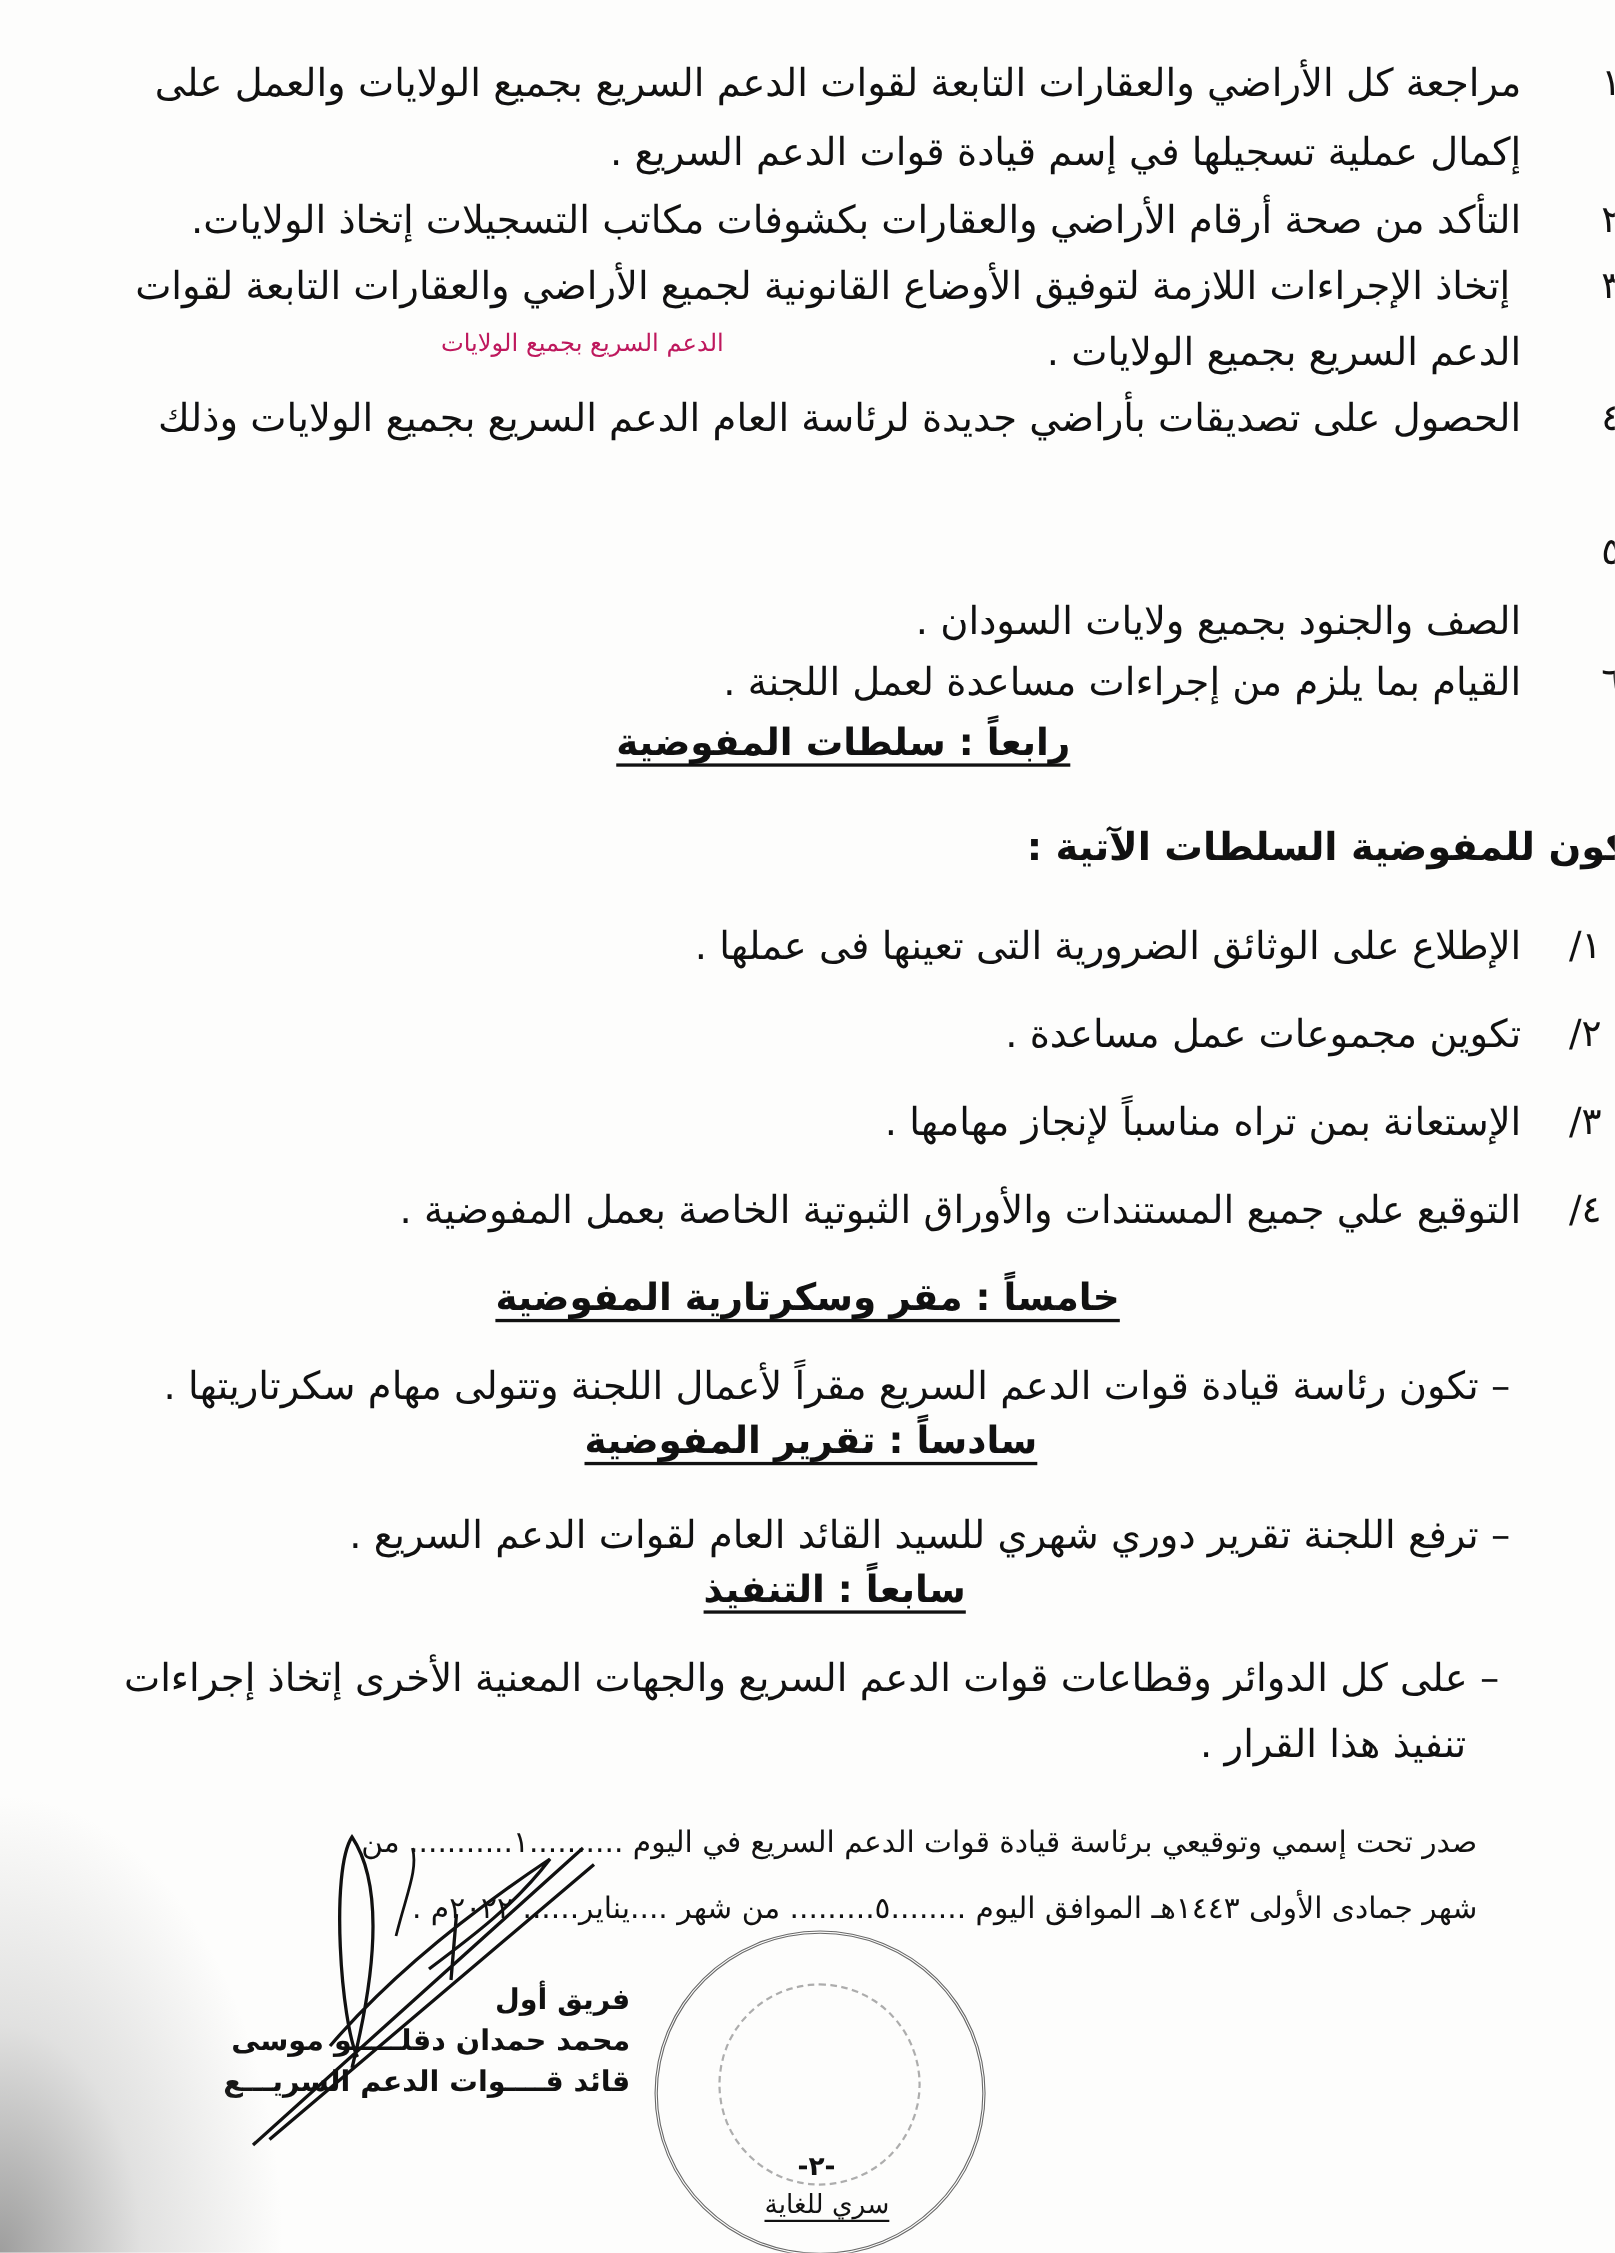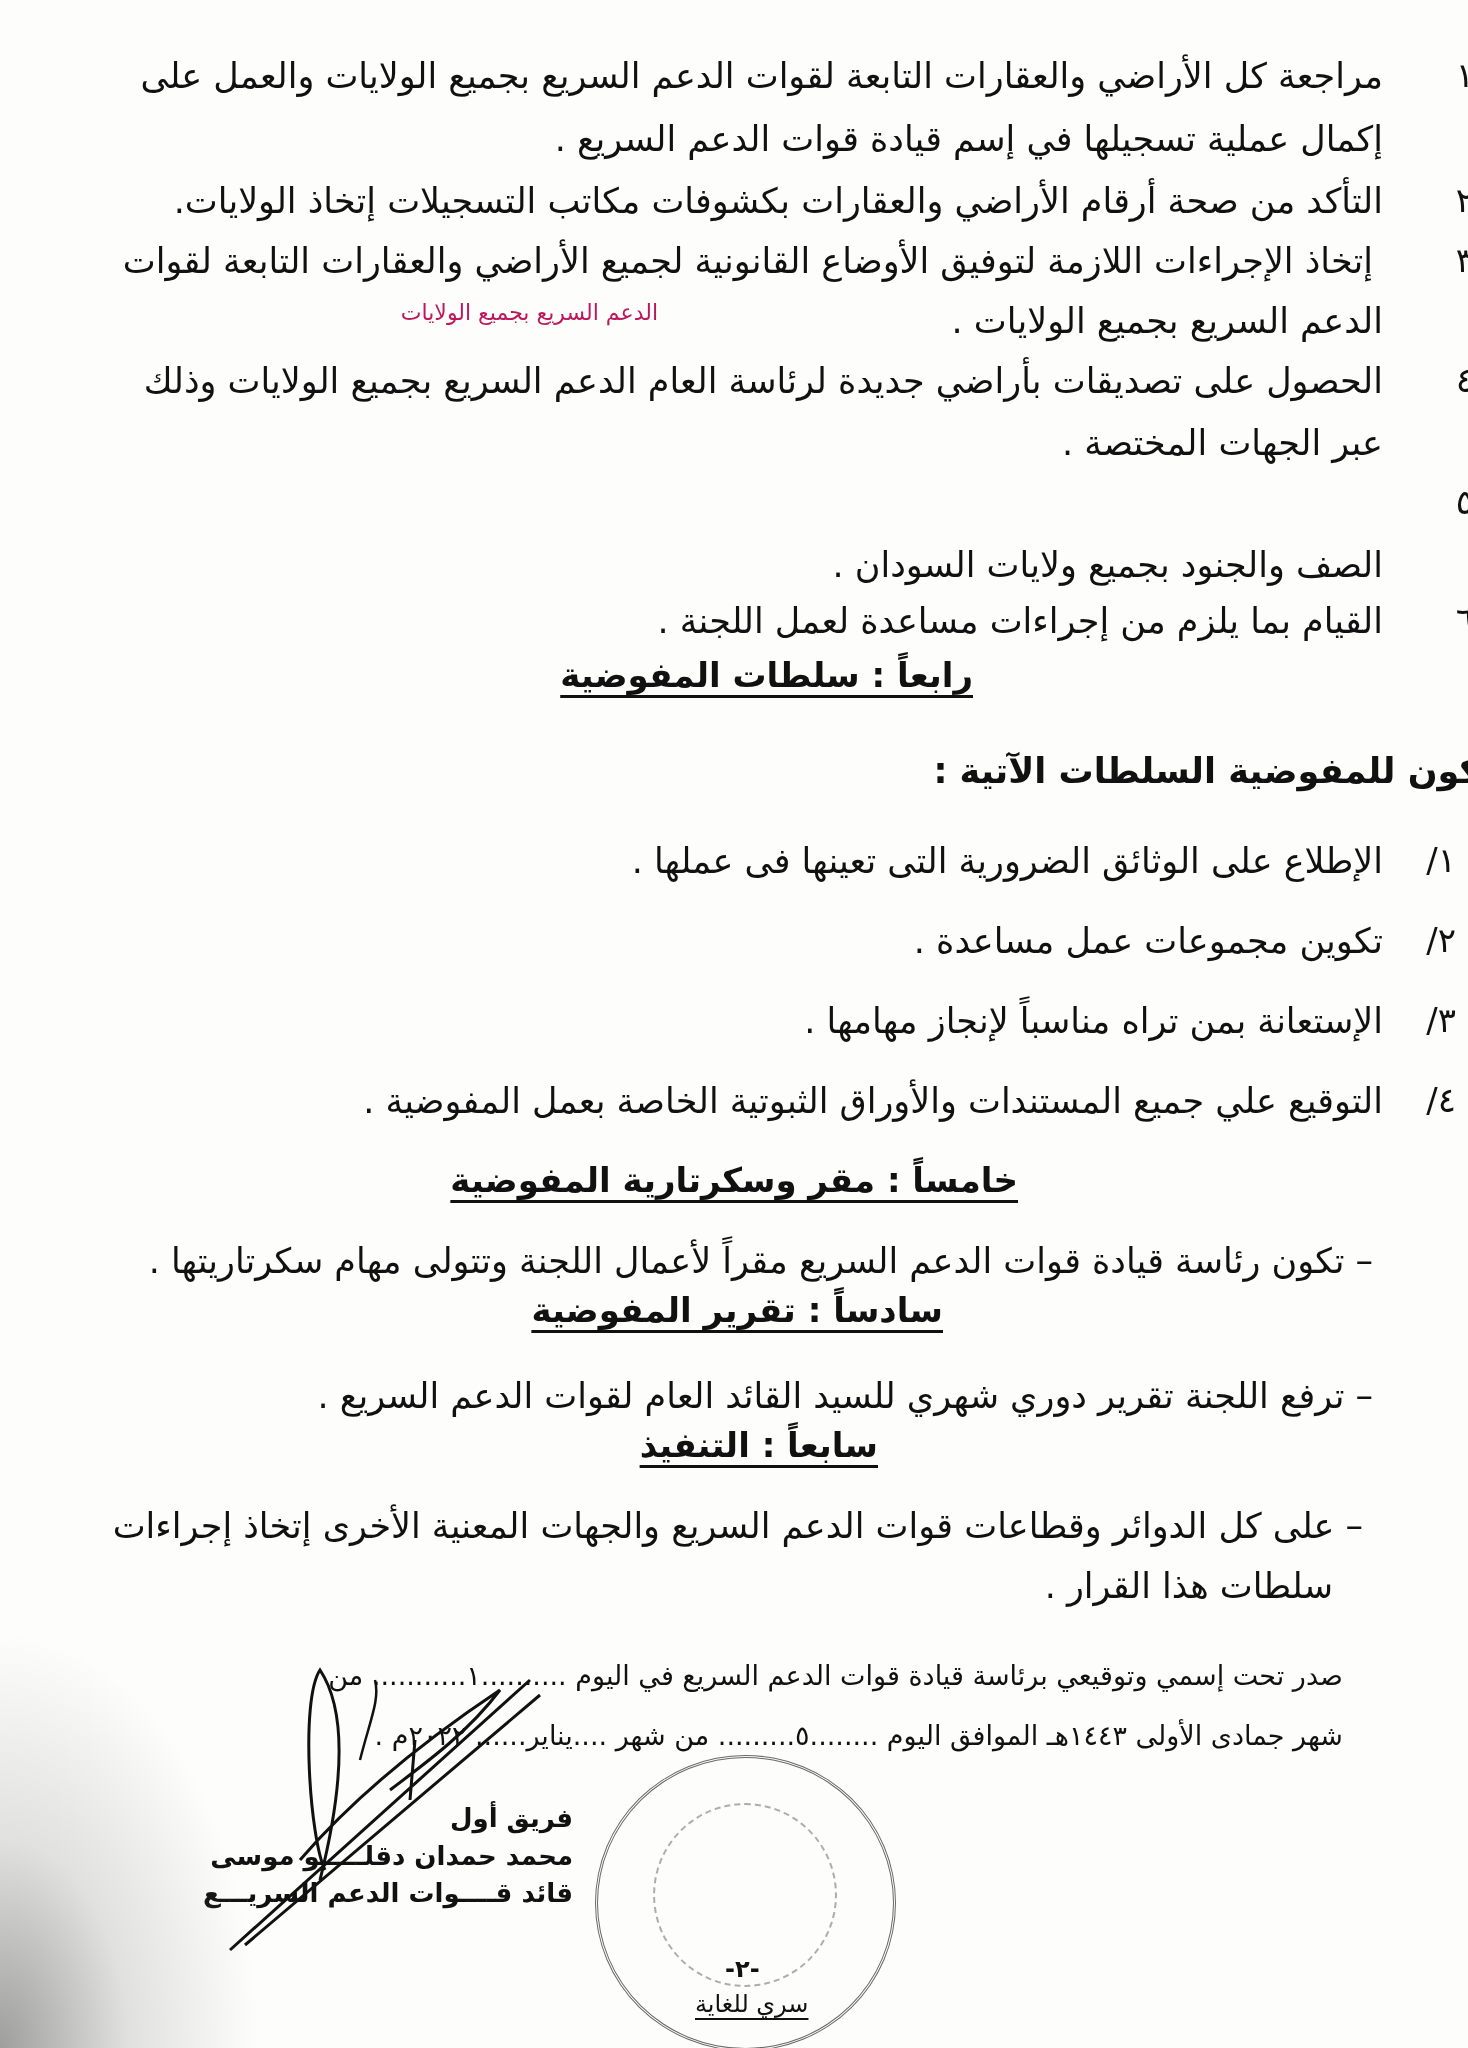--- a/index.html
+++ b/index.html
@@ -48,21 +48,20 @@
   <div class="num" style="right:-6px; top:180px;">٢</div>
   <div class="line" style="right:85px; top:180px;">التأكد من صحة أرقام الأراضي والعقارات بكشوفات مكاتب التسجيلات إتخاذ الولايات.</div>
 
   <div class="num" style="right:-6px; top:240px;">٣</div>
   <div class="line" style="right:95px; top:240px;">إتخاذ الإجراءات اللازمة لتوفيق الأوضاع القانونية لجميع الأراضي والعقارات التابعة لقوات</div>
   <div class="line" style="right:85px; top:300px;">الدعم السريع بجميع الولايات .</div>
   <div class="faint" style="right:810px; top:300px;">الدعم السريع بجميع الولايات</div>
 
   <div class="num" style="right:-6px; top:360px;">٤</div>
   <div class="line" style="right:85px; top:360px;">الحصول على تصديقات بأراضي جديدة لرئاسة العام الدعم السريع بجميع الولايات وذلك</div>
-  <div class="line" style="right:85px; top:422px;">عبر الجهات المختصة .</div>
 
   <div class="num" style="right:-6px; top:482px;">٥</div>
   <div class="line" style="right:85px; top:544px;">الصف والجنود بجميع ولايات السودان .</div>
 
   <div class="num" style="right:-6px; top:600px;">٦</div>
   <div class="line" style="right:85px; top:600px;">القيام بما يلزم من إجراءات مساعدة لعمل اللجنة .</div>
 
   <div class="heading" style="right:495px; top:655px;">رابعاً : سلطات المفوضية</div>
   <div class="line" style="right:-25px; top:750px; font-weight:bold;">تكون للمفوضية السلطات الآتية :</div>
 
@@ -79,21 +78,21 @@
   <div class="line" style="right:85px; top:1080px;">التوقيع علي جميع المستندات والأوراق الثبوتية الخاصة بعمل المفوضية .</div>
 
   <div class="heading" style="right:450px; top:1160px;">خامساً : مقر وسكرتارية المفوضية</div>
   <div class="line" style="right:95px; top:1240px;">–  تكون رئاسة قيادة قوات الدعم السريع مقراً لأعمال اللجنة وتتولى مهام سكرتاريتها .</div>
 
   <div class="heading" style="right:525px; top:1290px;">سادساً : تقرير المفوضية</div>
   <div class="line" style="right:95px; top:1375px;">–  ترفع اللجنة تقرير دوري شهري للسيد القائد العام لقوات الدعم السريع .</div>
 
   <div class="heading" style="right:590px; top:1425px;">سابعاً : التنفيذ</div>
   <div class="line" style="right:105px; top:1505px;">–  على كل الدوائر وقطاعات قوات الدعم السريع والجهات المعنية الأخرى إتخاذ إجراءات</div>
-  <div class="line" style="right:135px; top:1565px;">سلطات هذا القرار .</div>
+  <div class="line" style="right:135px; top:1565px;">تنفيذ هذا القرار .</div>
 
   <div class="line" style="right:125px; top:1660px; font-size:27px;">صدر تحت إسمي وتوقيعي برئاسة قيادة قوات الدعم السريع في اليوم ..........١........... من</div>
   <div class="line" style="right:125px; top:1720px; font-size:27px;">شهر جمادى الأولى ١٤٤٣هـ الموافق اليوم ........٥......... من شهر ....يناير...... ٢٠٢٢م .</div>
 
   <div class="sig-block" style="right:895px; top:1800px;">
     <div>فريق أول</div>
     <div>محمد حمدان دقلـــــو موسى</div>
     <div>قائد قــــوات الدعم السريـــع</div>
   </div>
 

